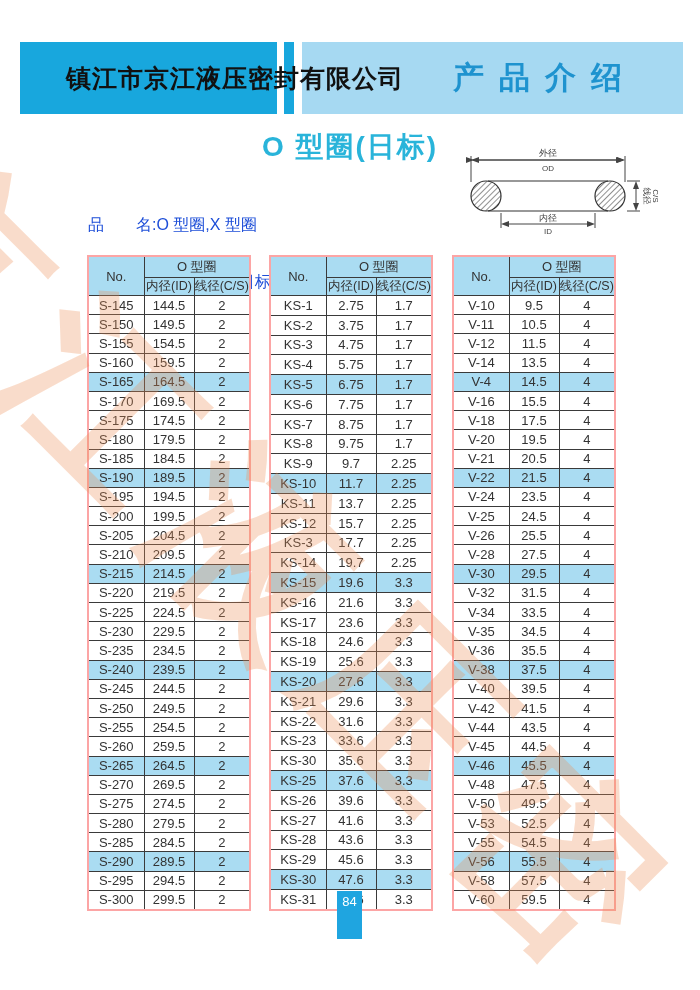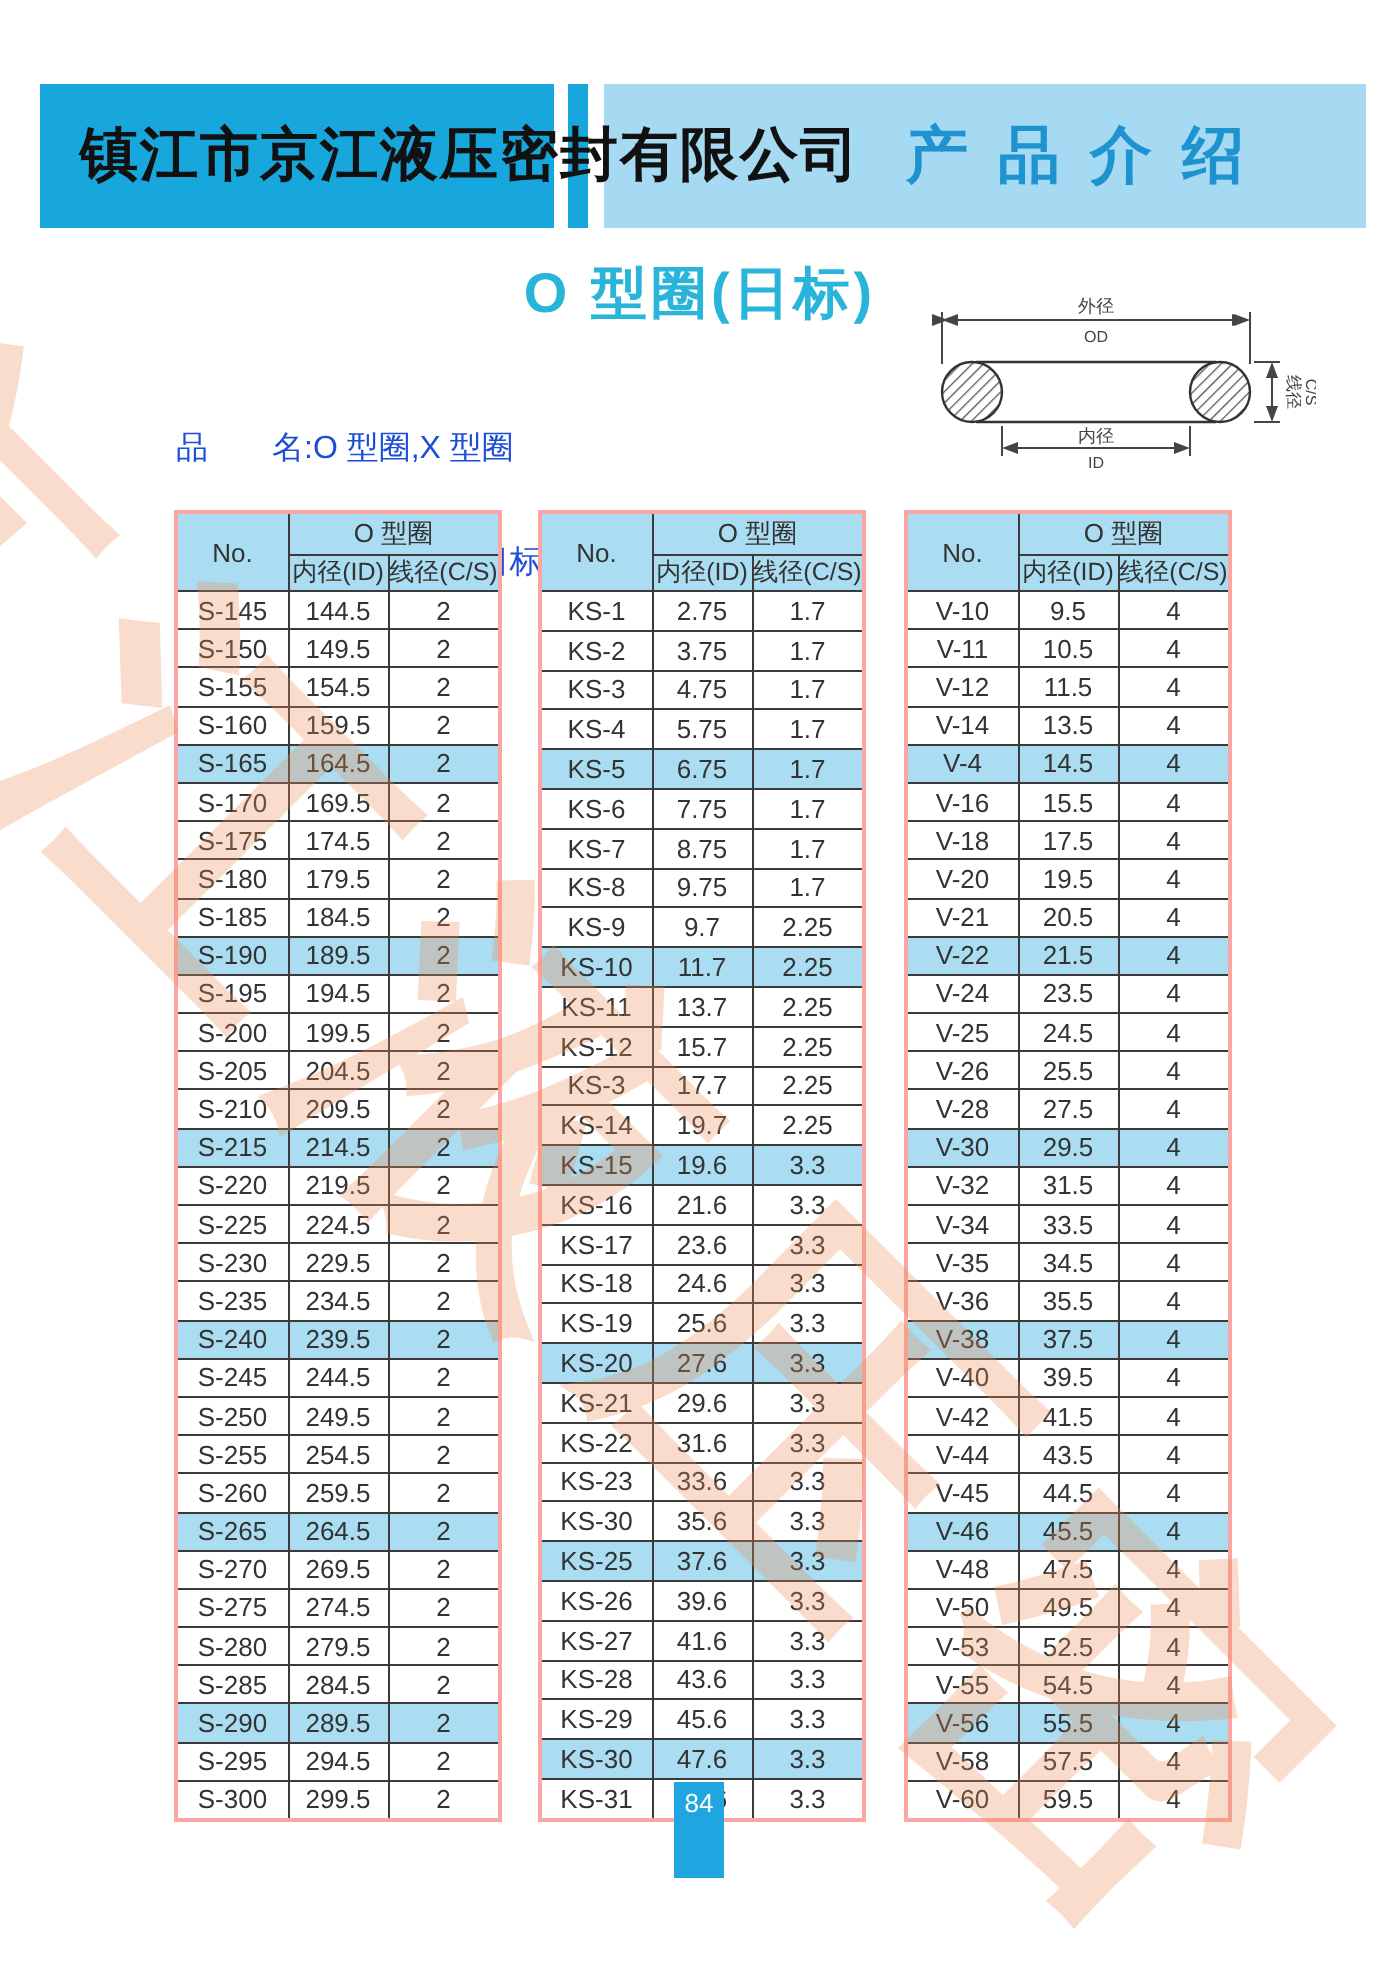--- a/index.html
+++ b/index.html
@@ -19,21 +19,21 @@
     background:#18a7dd;
   }
   .band-light{
     position:absolute; left:302px; top:42px; width:381px; height:72px;
     background:#a6d9f2;
   }
   .company-name{
     position:absolute; left:70px; top:42px; width:330px; height:72px;
     display:flex; align-items:center; justify-content:center;
     font-family:"DejaVu Serif","Liberation Serif",serif;
-    font-weight:bold; font-size:29px; color:#111; letter-spacing:1px;
+    font-weight:bold; font-size:25px; color:#111; letter-spacing:1px;
     z-index:3; white-space:nowrap;
   }
   .section-title{
     position:absolute; left:420px; top:42px; width:250px; height:72px;
     display:flex; align-items:center; justify-content:center;
     font-family:"DejaVu Serif","Liberation Serif",serif;
     font-weight:bold; font-size:31px; color:#1e93cf; letter-spacing:15px;
     z-index:3; white-space:nowrap;
   }
   

